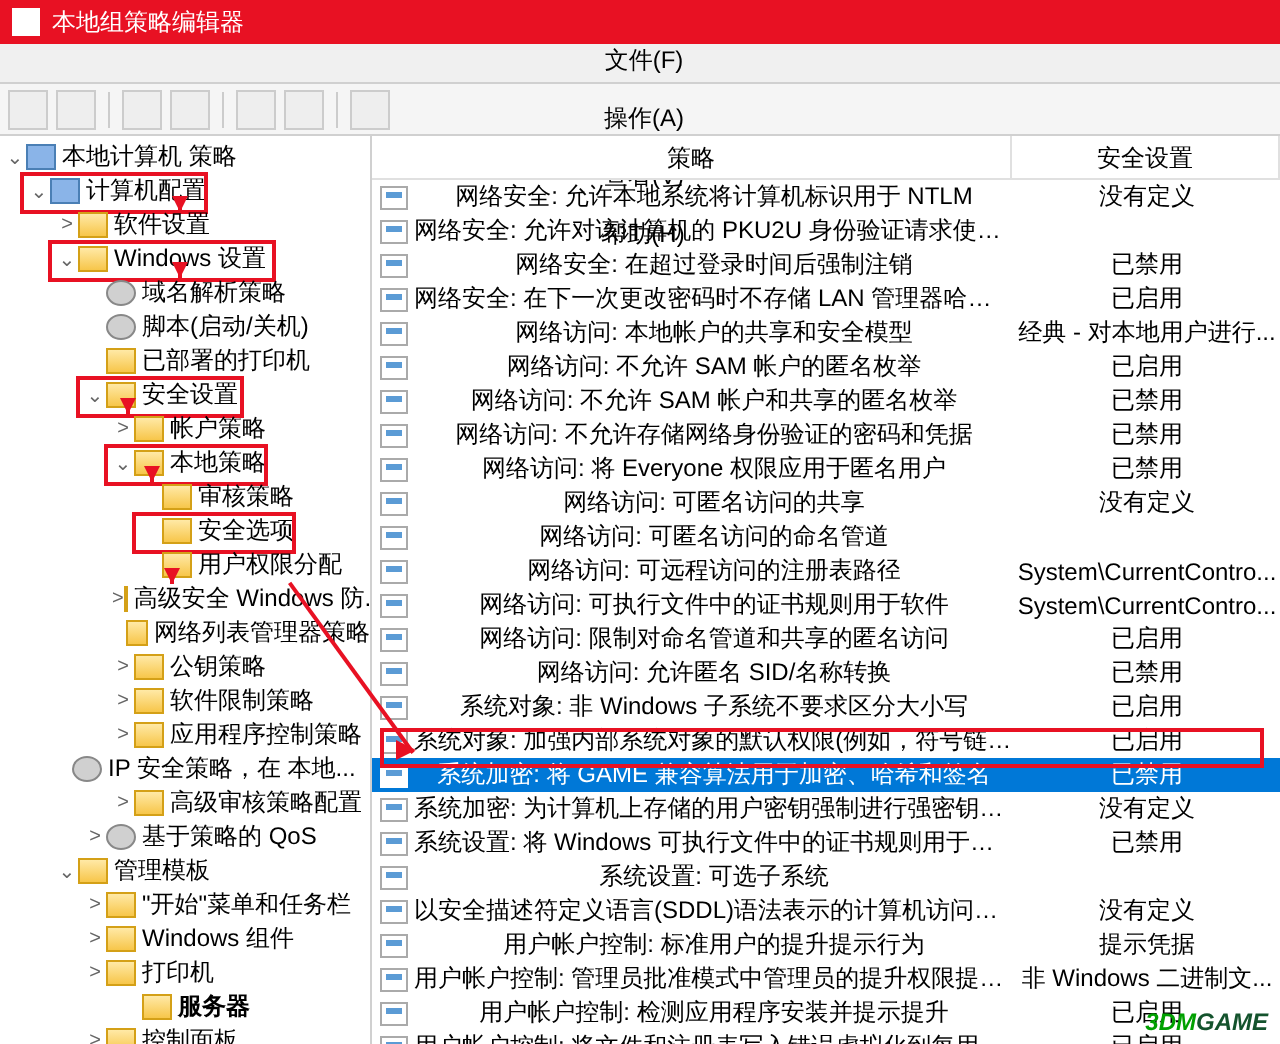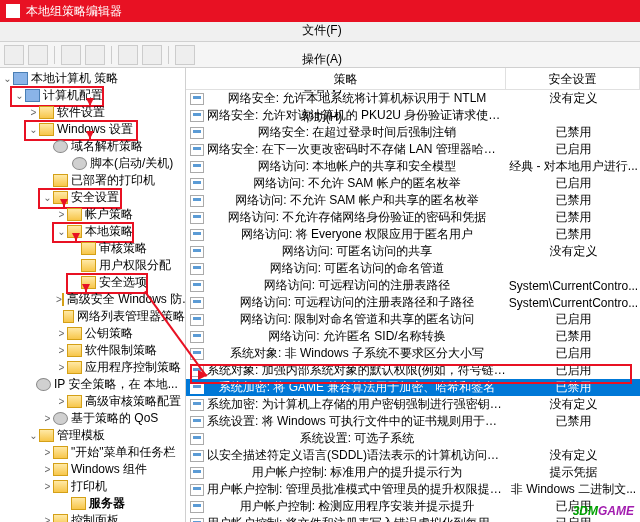--- a/index.html
+++ b/index.html
@@ -33,21 +33,21 @@
 .list-row .ic::after { content: ""; position: absolute; left: 2px; top: 2px; right: 2px; height: 3px; background: #5b9bd5; }
 .list-row .c1 { width: 300px; overflow: hidden; text-overflow: ellipsis; }
 .list-row .c2 { flex: 1; overflow: hidden; text-overflow: ellipsis; }
 .list-row.sel { background: #0078d7; color: #fff; }
 .list-row.sel .ic { border-color: #fff; }
 .big-box { position: absolute; border: 2px solid #e81123; left: 190px; top: 364px; width: 442px; height: 20px; z-index: 6; pointer-events: none; }
 .diag-line { position: absolute; width: 2px; background: #e81123; transform-origin: top left; z-index: 4; }
 .diag-arrow { position: absolute; width: 0; height: 0; border-top: 5px solid transparent; border-bottom: 5px solid transparent; border-left: 10px solid #e81123; z-index: 5; }
 .watermark { position: absolute; right: 6px; bottom: 4px; font-size: 14px; font-weight: bold; z-index: 10; font-style: italic; }
 .watermark .g { color: #00a000; }
-.watermark .b { color: #a21caf; }
+.watermark .b { color: #14532d; }
 </style>
 </head>
 <body>
 
 <div class="titlebar">
   <span class="icon"></span>
   <span>本地组策略编辑器</span>
 </div>
 
 <div class="menubar">
@@ -91,21 +91,21 @@
         <div class="tree-item boxed" style="padding-left: 28px; --bx: 24px; --bw: 110px;">
           <span class="ex">⌄</span>
           <span class="fi folder"></span>
           <span>Windows 设置</span>
         </div>
         <div class="tree-item" style="padding-left: 42px;">
           <span class="ex"></span>
           <span class="fi gear"></span>
           <span>域名解析策略</span>
         </div>
-        <div class="tree-item" style="padding-left: 61px; text-align: center;">
+        <div class="tree-item" style="padding-left: 42px; text-align: center;">
           <span class="ex"></span>
           <span class="fi gear"></span>
           <span>脚本(启动/关机)</span>
         </div>
         <div class="tree-item" style="padding-left: 42px;">
           <span class="ex"></span>
           <span class="fi folder"></span>
           <span>已部署的打印机</span>
         </div>
         <div class="tree-item boxed" style="padding-left: 42px; --bx: 38px; --bw: 80px;">
@@ -121,29 +121,29 @@
         <div class="tree-item boxed" style="padding-left: 56px; --bx: 52px; --bw: 78px;">
           <span class="ex">⌄</span>
           <span class="fi folder"></span>
           <span>本地策略</span>
         </div>
         <div class="tree-item" style="padding-left: 70px;">
           <span class="ex"></span>
           <span class="fi folder"></span>
           <span>审核策略</span>
         </div>
+        <div class="tree-item boxed" style="padding-left: 70px; --bx: 66px; --bw: 78px;">
+          <span class="ex"></span>
+          <span class="fi folder"></span>
+          <span>安全选项</span>
+        </div>
         <div class="tree-item" style="padding-left: 70px;">
           <span class="ex"></span>
           <span class="fi folder"></span>
           <span>用户权限分配</span>
-        </div>
-        <div class="tree-item boxed" style="padding-left: 70px; --bx: 66px; --bw: 78px;">
-          <span class="ex"></span>
-          <span class="fi folder"></span>
-          <span>安全选项</span>
         </div>
         <div class="tree-item" style="padding-left: 56px;">
           <span class="ex">&gt;</span>
           <span class="fi folder"></span>
           <span>高级安全 Windows 防...</span>
         </div>
         <div class="tree-item" style="padding-left: 56px;">
           <span class="ex"></span>
           <span class="fi folder"></span>
           <span>网络列表管理器策略</span>
@@ -271,21 +271,21 @@
           <span class="c1">网络访问: 可匿名访问的命名管道</span>
           <span class="c2"></span>
         </div>
         <div class="list-row">
           <span class="ic"></span>
           <span class="c1">网络访问: 可远程访问的注册表路径</span>
           <span class="c2">System\CurrentContro...</span>
         </div>
         <div class="list-row">
           <span class="ic"></span>
-          <span class="c1">网络访问: 可远程访问的注册表路径和子路径</span>
+          <span class="c1">网络访问: 可执行文件中的证书规则用于软件</span>
           <span class="c2">System\CurrentContro...</span>
         </div>
         <div class="list-row">
           <span class="ic"></span>
           <span class="c1">网络访问: 限制对命名管道和共享的匿名访问</span>
           <span class="c2">已启用</span>
         </div>
         <div class="list-row">
           <span class="ic"></span>
           <span class="c1">网络访问: 允许匿名 SID/名称转换</span>

